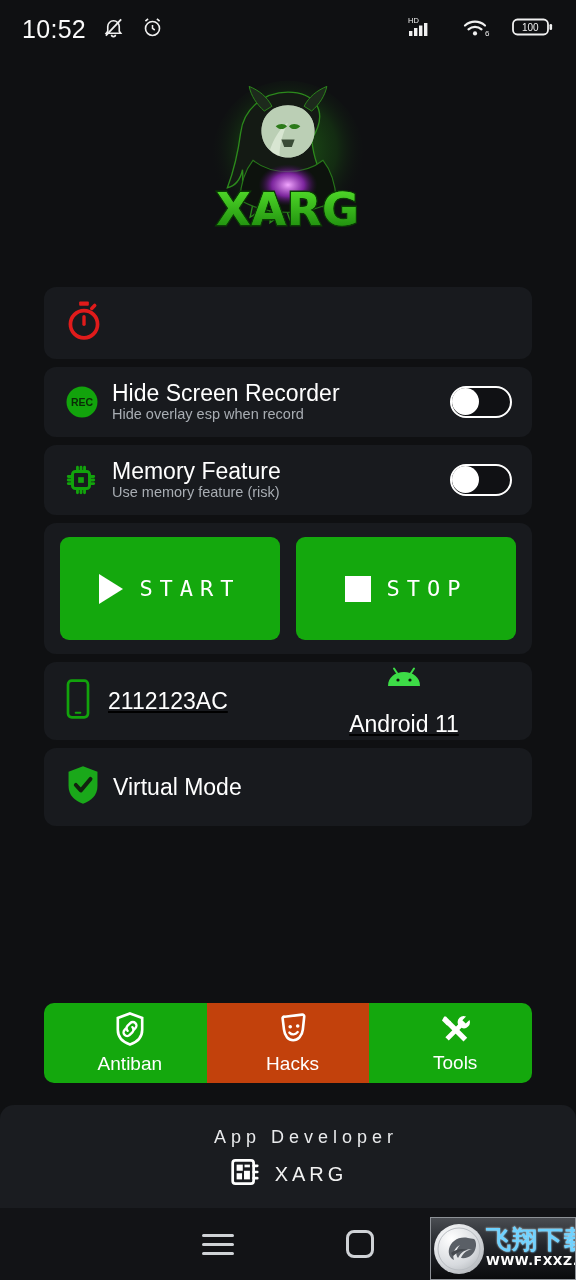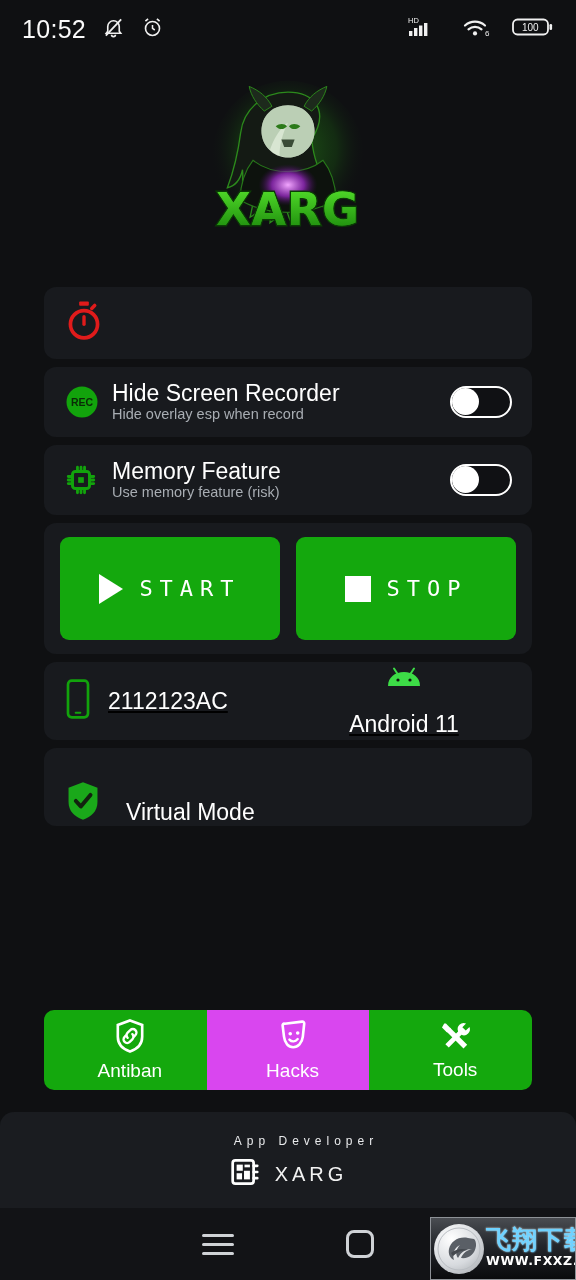--- a/index.html
+++ b/index.html
@@ -116,22 +116,22 @@
     height: 78px;
     display: flex; align-items: center;
     padding: 0 20px;
   }
   .dev-half { flex: 1 1 0; display: flex; align-items: center; gap: 16px; text-decoration: underline; }
   .dev-half.right { justify-content: space-between; padding-left: 16px; flex-direction: column; }
   .dev-text { font-size: 23px; color: #ffffff; }
 
   .vm-card {
     height: 78px;
-    display: flex; align-items: flex-end;
-    padding: 0 20px; gap: 24px;
+    display: flex; align-items: center;
+    padding: 0 20px; gap: 11px;
     margin-bottom: 0;
   }
   .vm-text { font-size: 23px; color: #ffffff; }
 
   .spacer { flex: 1 1 auto; }
 
   
   .tabs {
     margin: 0 44px;
     display: flex;
@@ -142,36 +142,36 @@
   .tab {
     flex: 1 1 0;
     display: flex; flex-direction: column;
     align-items: center; justify-content: center;
     gap: 3px;
     background: #14a80d;
     cursor: pointer;
     border: none;
     padding-left: 9px;
   }
-  .tab.inactive { background: #d946ef; }
+  .tab.inactive { background: #c2410c; }
   .tab-lbl { color: #ffffff; font-size: 19px; }
 
   
   .footer {
     margin-top: 22px;
     background: #1a1c20;
     border-radius: 14px 14px 0 0;
     padding: 22px 0 16px 0;
     display: flex; flex-direction: column;
     align-items: center; gap: 8px;
     flex: 0 0 auto;
   }
   .dev-label {
     color: #e9eaec;
-    font-size: 12px;
+    font-size: 18px;
     letter-spacing: 5px;
     margin-left: 36px;
   }
   .dev-name-row { display: flex; align-items: center; gap: 14px; }
   .dev-name {
     color: #f2f2f2;
     font-size: 20px;
     letter-spacing: 4px;
   }
 

